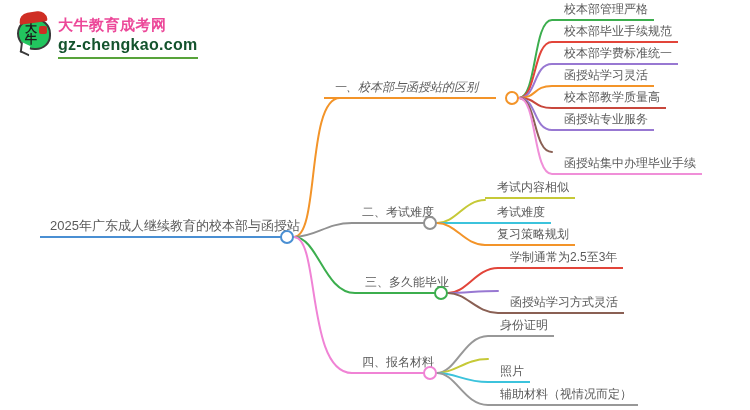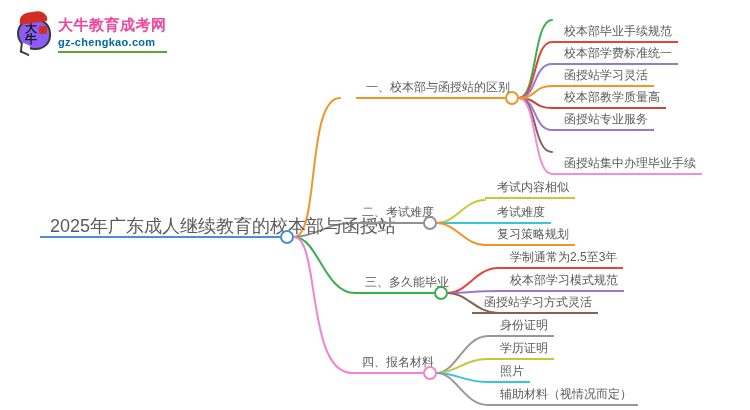--- a/index.html
+++ b/index.html
@@ -7,51 +7,51 @@
     position:relative;width:750px;height:410px;background:#fff;overflow:hidden;
     font-family:"Liberation Sans","DejaVu Sans",sans-serif;
   }
   svg.edges{position:absolute;left:0;top:0;z-index:1;}
   .node{
     position:absolute;z-index:2;box-sizing:border-box;
     font-size:12px;line-height:17px;color:#5a5a5a;white-space:nowrap;
     padding:0 6px 1px 12px;border-bottom:2px solid #999;
   }
   .node.fixedw{padding:0 0 1px 10px;}
-  .node.root{font-size:18px;line-height:18px;}
+  .node.root{font-size:13px;line-height:18px;}
   .circle{
     position:absolute;z-index:3;width:10px;height:10px;background:#fff;
     border:2px solid #999;border-radius:50%;
   }
   
   .logo{position:absolute;left:14px;top:10px;z-index:4;display:flex;align-items:flex-start;}
   .logo-mark{position:relative;width:38px;height:46px;}
   .bubble{
-    position:absolute;left:3px;top:8px;width:30px;height:28px;background:#8b5cf6;
+    position:absolute;left:3px;top:8px;width:30px;height:28px;background:#22c55e;
     border:2px solid #3a3a3a;border-radius:50% 50% 46% 54%;
   }
   .hat{
     position:absolute;left:5px;top:2px;width:28px;height:11px;background:#cf2e24;
     border-radius:14px 14px 3px 3px;transform:rotate(-8deg);z-index:2;
   }
   .bubble .ch{
     display:block;width:13px;margin:3px 0 0 6px;font-weight:bold;color:#1c1c1c;
     font-size:12px;line-height:11px;word-break:break-all;letter-spacing:0;
     font-family:"DejaVu Serif","Liberation Serif",serif;
   }
   .seal{position:absolute;right:2px;top:6px;width:8px;height:8px;background:#cf2e24;border-radius:2px;}
   .tail{
     position:absolute;left:6px;bottom:2px;width:8px;height:8px;background:#fff;
     border-left:2px solid #3a3a3a;border-bottom:2px solid #3a3a3a;
     transform:rotate(25deg) skewX(18deg);
   }
   .logo-text{margin-left:6px;padding-top:6px;}
   .brand{font-size:15px;font-weight:bold;color:#ec4899;letter-spacing:0.5px;}
   .domain{
-    font-size:11px;font-weight:bold;color:#0369a1;letter-spacing:0.3px;
+    font-size:16px;font-weight:bold;color:#14532d;letter-spacing:0.3px;
     padding-bottom:3px;border-bottom:2px solid #58a33a;margin-top:1px;
   }
 </style>
 </head>
 <body>
 
 <div class="stage">
 
   <svg class="edges" width="750" height="410" viewBox="0 0 750 410">
     <g fill="none" stroke-width="2" stroke-linecap="round">
@@ -80,49 +80,48 @@
       <path d="M437,373 C456,373 464,336 488,336" stroke="#989898"></path>
       <path d="M437,373 C456,373 464,359 488,359" stroke="#c6c937"></path>
       <path d="M437,373 C456,373 464,382 488,382" stroke="#3cc3dc"></path>
       <path d="M437,373 C456,373 464,405 488,405" stroke="#989898"></path>
     </g>
   </svg>
 
   <div class="node root fixedw" style="left: 40px; top: 217px; width: 250px; border-bottom-color: rgb(74, 143, 211);">2025年广东成人继续教育的校本部与函授站</div>
   <div class="circle" style="left: 280px; top: 230px; border-color: rgb(74, 143, 211);"></div>
 
-  <div class="node fixedw" style="left: 356px; top: 79px; width: 172px; border-bottom-color: rgb(243, 148, 41);">一、校本部与函授站的区别</div>
+  <div class="node fixedw" style="left: 324px; top: 79px; width: 172px; border-bottom-color: rgb(243, 148, 41); font-style: italic;">一、校本部与函授站的区别</div>
   <div class="circle" style="left: 505px; top: 91px; border-color: rgb(243, 148, 41);"></div>
 
+  <div class="node" style="left: 552px; top: 1px; border-bottom-color: rgb(60, 174, 78);">校本部管理严格</div>
   <div class="node" style="left: 552px; top: 23px; border-bottom-color: rgb(226, 69, 58);">校本部毕业手续规范</div>
   <div class="node" style="left: 552px; top: 67px; border-bottom-color: rgb(243, 148, 41);">函授站学习灵活</div>
   <div class="node" style="left: 552px; top: 45px; border-bottom-color: rgb(152, 120, 210);">校本部学费标准统一</div>
   <div class="node" style="left: 552px; top: 89px; border-bottom-color: rgb(200, 71, 60);">校本部教学质量高</div>
   <div class="node" style="left: 552px; top: 111px; border-bottom-color: rgb(152, 120, 210);">函授站专业服务</div>
   <div class="node" style="left: 552px; top: 155px; border-bottom-color: rgb(240, 143, 216);">函授站集中办理毕业手续</div>
 
   <div class="node fixedw" style="left: 352px; top: 204px; width: 80px; border-bottom-color: rgb(145, 145, 145);">二、考试难度</div>
   <div class="circle" style="left: 423px; top: 216px; border-color: rgb(145, 145, 145);"></div>
 
   <div class="node" style="left: 485px; top: 179px; border-bottom-color: rgb(198, 201, 55);">考试内容相似</div>
   <div class="node" style="left: 485px; top: 204px; border-bottom-color: rgb(60, 195, 220);">考试难度</div>
   <div class="node fixedw" style="left: 355px; top: 274px; width: 88px; border-bottom-color: rgb(60, 174, 78);">三、多久能毕业</div>
 
   <div class="node" style="left: 485px; top: 226px; border-bottom-color: rgb(243, 148, 41);">复习策略规划</div>
   <div class="circle" style="left: 434px; top: 286px; border-color: rgb(60, 174, 78);"></div>
 
   <div class="node" style="left: 498px; top: 249px; border-bottom-color: rgb(226, 69, 58);">学制通常为2.5至3年</div>
-  <div class="node" style="left: 498px; top: 272px; border-bottom-color: rgb(152, 120, 210);">校本部学习模式规范</div>
-  <div class="node" style="left: 472px; top: 294px; border-bottom-color: rgb(138, 96, 84);">函授站学习方式灵活</div>
+  <div class="node" style="left: 498px; top: 294px; border-bottom-color: rgb(138, 96, 84);">函授站学习方式灵活</div>
 
   <div class="node fixedw" style="left: 352px; top: 354px; width: 80px; border-bottom-color: rgb(240, 131, 213);">四、报名材料</div>
   <div class="circle" style="left: 423px; top: 366px; border-color: rgb(240, 131, 213);"></div>
 
   <div class="node" style="left: 488px; top: 317px; border-bottom-color: rgb(152, 152, 152);">身份证明</div>
-  <div class="node" style="left: 488px; top: 340px; border-bottom-color: rgb(198, 201, 55);">学历证明</div>
   <div class="node" style="left: 488px; top: 363px; border-bottom-color: rgb(60, 195, 220);">照片</div>
   <div class="node" style="left: 488px; top: 386px; border-bottom-color: rgb(152, 152, 152);">辅助材料（视情况而定）</div>
 
   <div class="logo">
     <div class="logo-mark">
       <div class="hat"></div>
       <div class="bubble">
         <span class="ch">大牛</span>
         <span class="seal"></span>
       </div>

